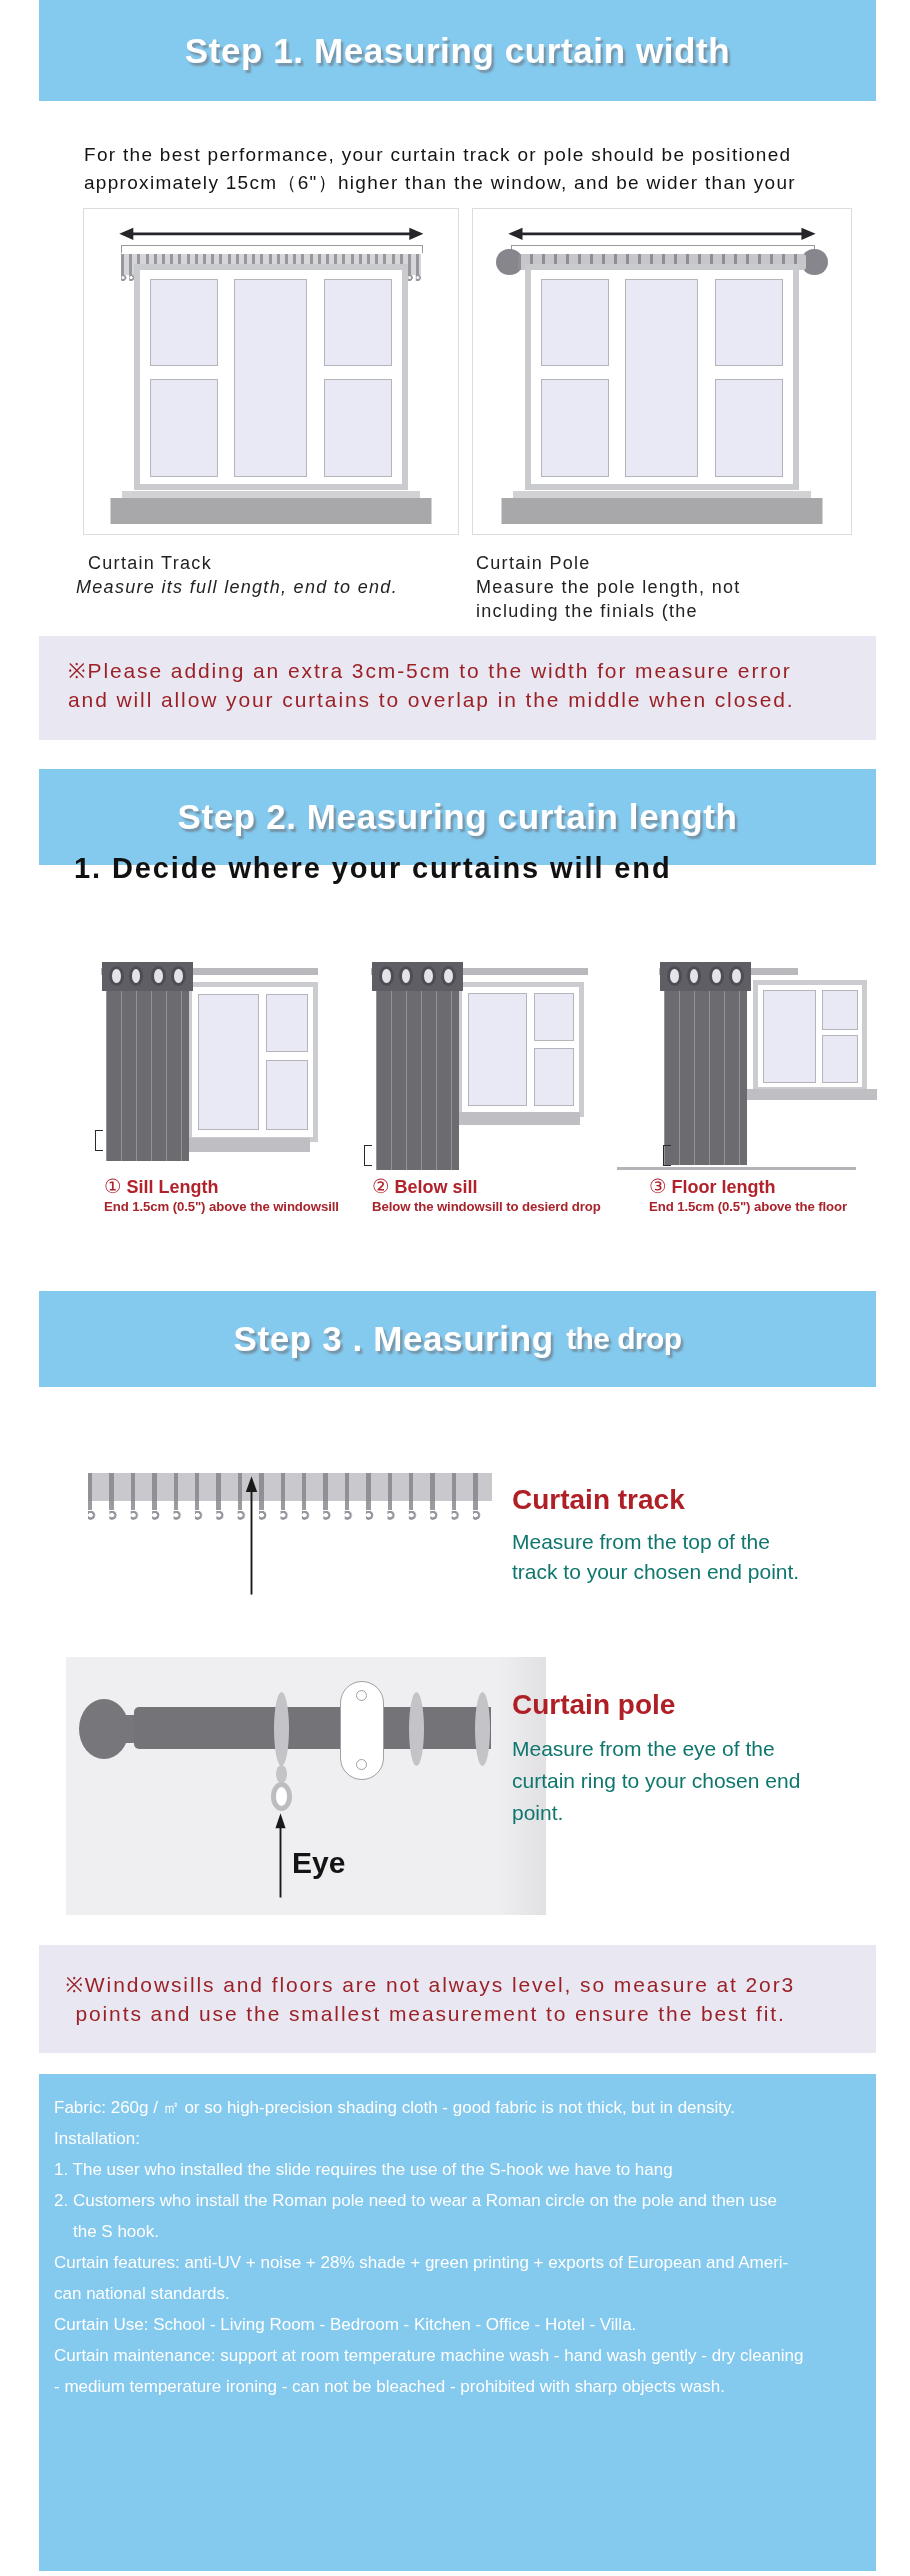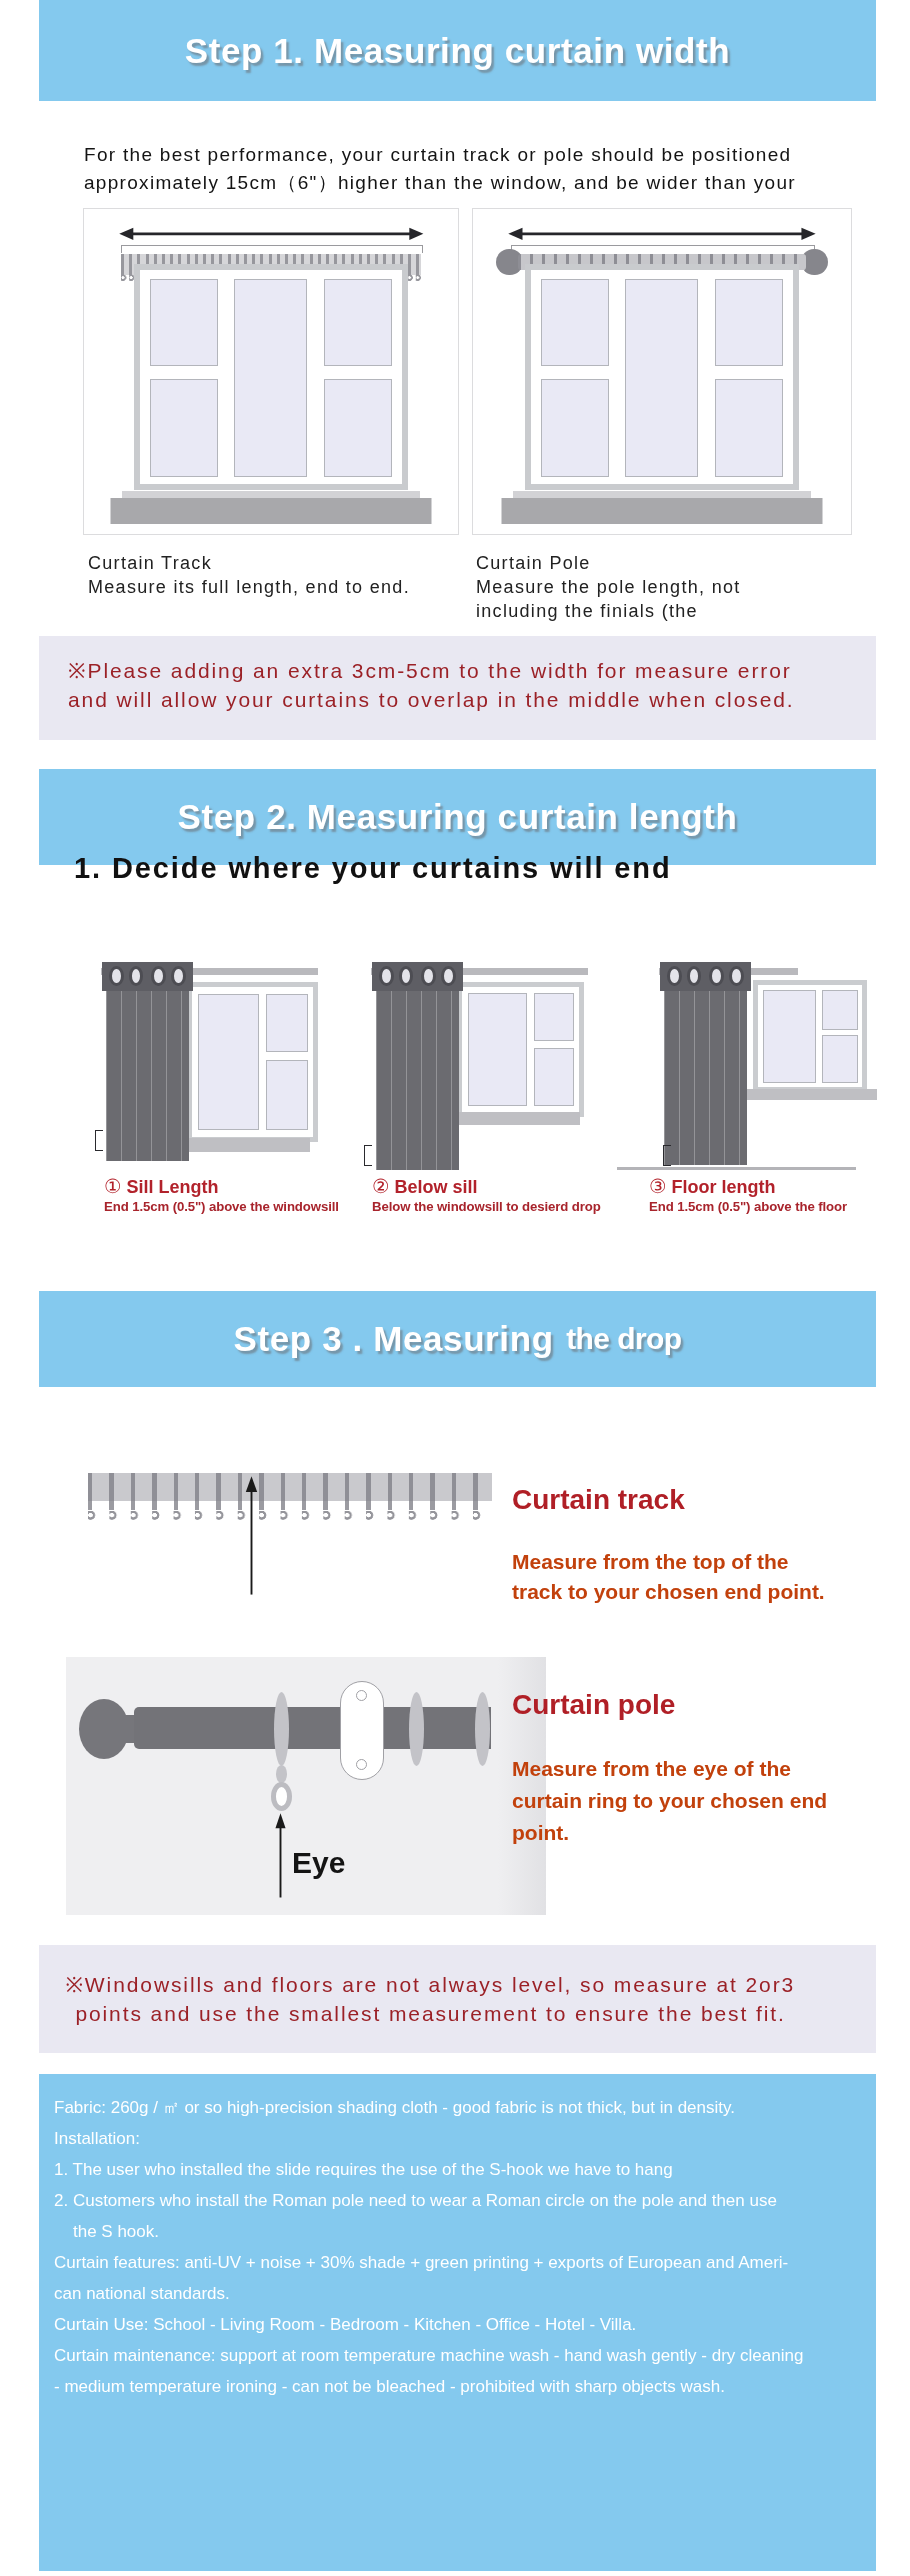--- a/index.html
+++ b/index.html
@@ -90,21 +90,21 @@
   .track3{position:absolute;left:88px;top:1473px;width:404px;height:28px;background:#c9c9cd;
         background-image:repeating-linear-gradient(90deg,#8f8f96 0 4.4px,rgba(0,0,0,0) 4.4px 21.4px);}
   .hooks3{position:absolute;left:88px;top:1501px;width:404px;height:9.4px;
         background-image:repeating-linear-gradient(90deg,#9b9ba1 0 4.4px,rgba(0,0,0,0) 4.4px 21.4px);}
   .loops3{position:absolute;left:88px;top:1511px;width:404px;height:9.4px;
         background-image:radial-gradient(circle at 2.5px 4.4px,#ffffff 2.1px,#95959b 2.5px 4.4px,rgba(0,0,0,0) 5px);
         background-size:21.4px 9.4px;background-repeat:repeat-x;}
   .varrow{position:absolute;}
   #arrow-track{left:242px;top:1475px;width:19px;height:122px;}
   .red-title{position:absolute;font-size:28px;font-weight:bold;color:#b01f26;white-space:nowrap;}
-  .red-body{position:absolute;font-size:21px;font-weight:bold;color:#c2410c;line-height:30px;white-space:nowrap;margin-top:20px;}
+  .red-body{position:absolute;font-size:21px;font-weight:normal;color:#0f766e;line-height:30px;white-space:nowrap;}
   #track-title{left:512px;top:1484px;}
   #track-body{left:512px;top:1527px;}
   #pole-title{left:512px;top:1689px;}
   #pole-body{left:512px;top:1733px;line-height:32px;}
   .photo{position:absolute;left:66px;top:1657px;width:480px;height:258px;
         background:linear-gradient(90deg,#efeff1 0 90%,#e1e1e4 100%);}
   .pball{position:absolute;left:12.6px;top:42px;width:50px;height:60px;border-radius:50%;background:#76767b;}
   .pstem{position:absolute;left:58px;top:58px;width:15px;height:28px;background:#76767b;}
   .pbar{position:absolute;left:68px;top:50px;width:357px;height:42px;background:#737378;border-radius:5px 0 0 5px;}
   .ring{position:absolute;width:15px;height:74px;border-radius:50%;background:#c3c3c8;top:35px;}
@@ -173,21 +173,21 @@
       <div class="pane bl"></div>
       <div class="pane cc"></div>
       <div class="pane tr"></div>
       <div class="pane br"></div>
     </div>
     <div class="sill1"></div>
     <div class="sill2"></div>
   </div>
 
   <div class="lbl" style="left:88px;top:553px;">Curtain Track</div>
-  <div class="lbl" style="left:88px;top:577px;">Measure its full length, end to end.</div>
+  <div class="lbl" style="left:76px;top:577px;font-style:italic;">Measure its full length, end to end.</div>
   <div class="lbl" style="left:476px;top:553px;">Curtain Pole</div>
   <div class="lbl" style="left:476px;top:577px;">Measure the pole length, not</div>
   <div class="lbl" style="left:476px;top:601px;">including the finials (the</div>
 
   <div class="note" id="note1">
     <div>※Please adding an extra 3cm-5cm to the width for measure error</div>
     <div>and will allow your curtains to overlap in the middle when closed.</div>
   </div>
 
   <div class="banner" id="banner2">
@@ -317,21 +317,21 @@
     <div>※Windowsills and floors are not always level, so measure at 2or3</div>
     <div class="ind">points and use the smallest measurement to ensure the best fit.</div>
   </div>
 
   <div class="details">
     <div>Fabric: 260g / ㎡ or so high-precision shading cloth - good fabric is not thick, but in density.</div>
     <div>Installation:</div>
     <div>1. The user who installed the slide requires the use of the S-hook we have to hang</div>
     <div>2. Customers who install the Roman pole need to wear a Roman circle on the pole and then use</div>
     <div class="ind">the S hook.</div>
-    <div>Curtain features: anti-UV + noise + 30% shade + green printing + exports of European and Ameri-</div>
+    <div>Curtain features: anti-UV + noise + 28% shade + green printing + exports of European and Ameri-</div>
     <div>can national standards.</div>
     <div>Curtain Use: School - Living Room - Bedroom - Kitchen - Office - Hotel - Villa.</div>
     <div>Curtain maintenance: support at room temperature machine wash - hand wash gently - dry cleaning</div>
     <div>- medium temperature ironing - can not be bleached - prohibited with sharp objects wash.</div>
   </div>
 
 </div>
 
 
 </body></html>

